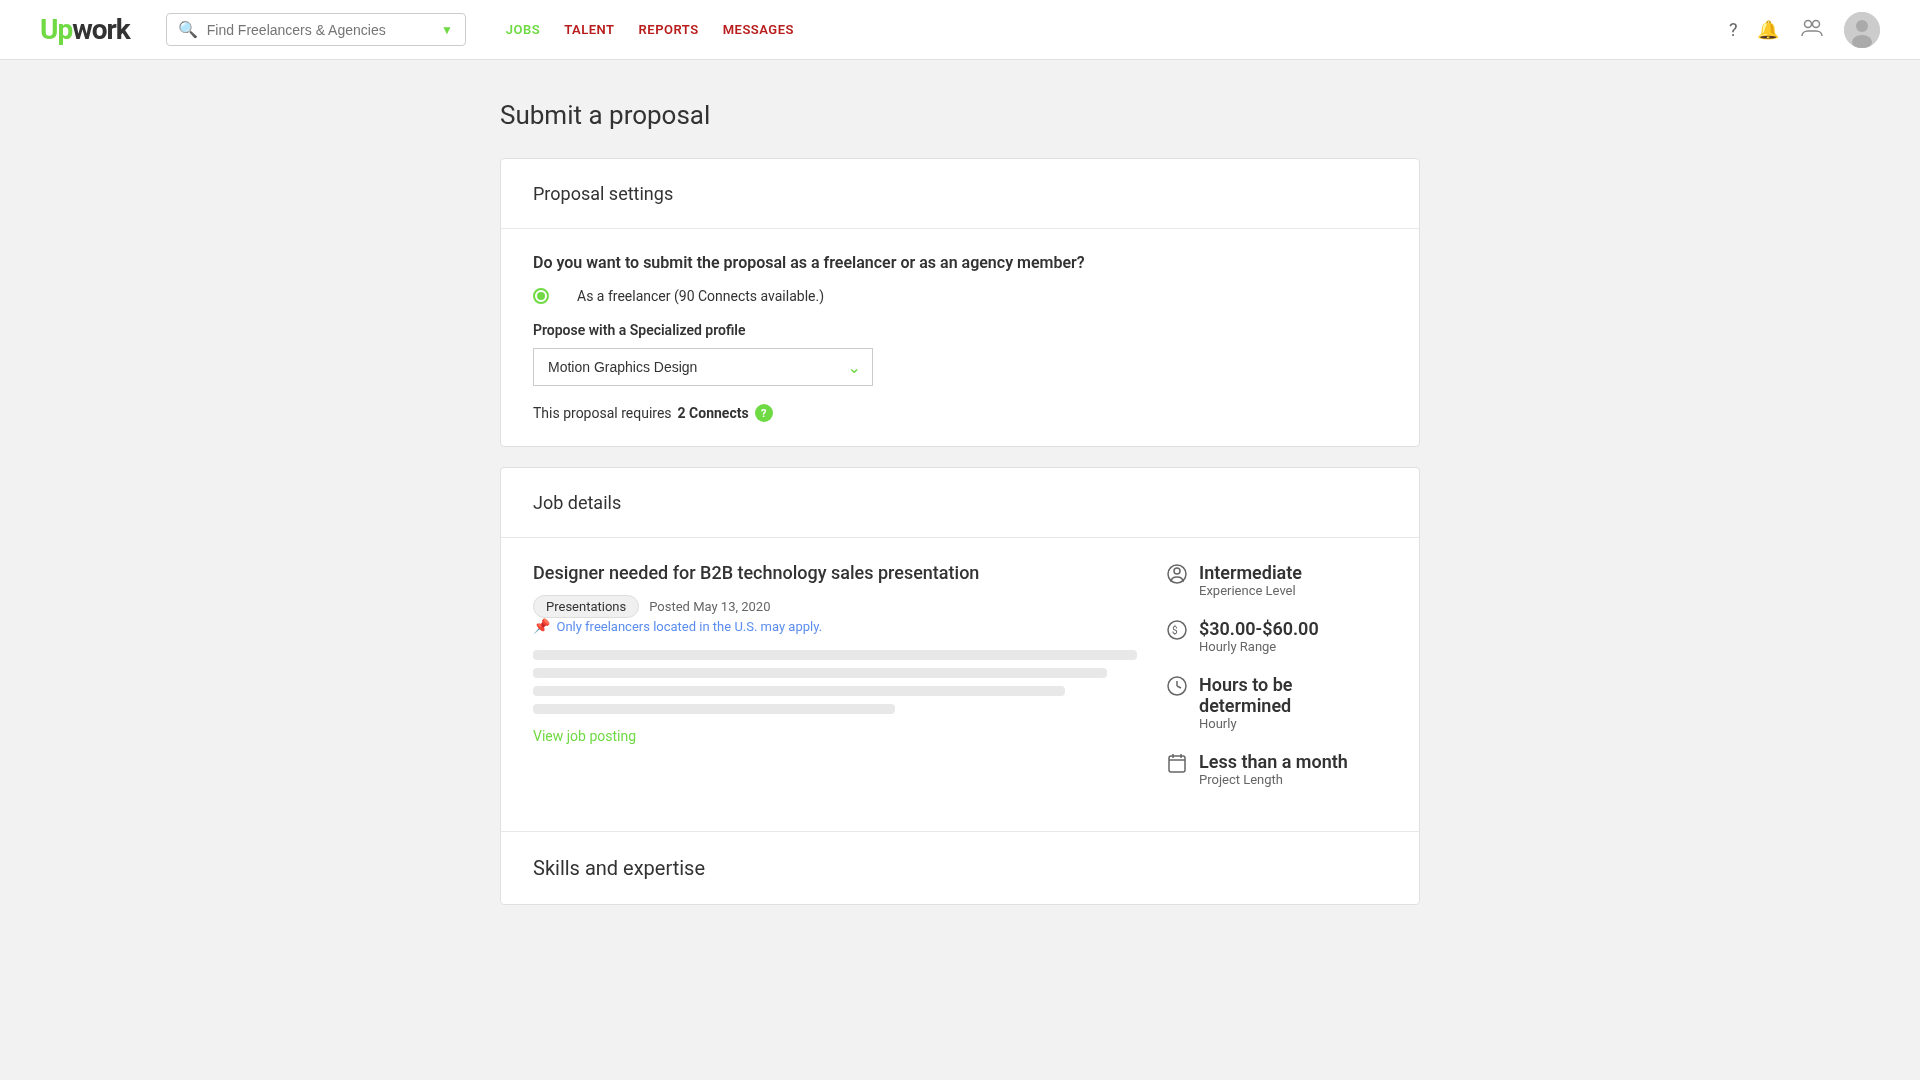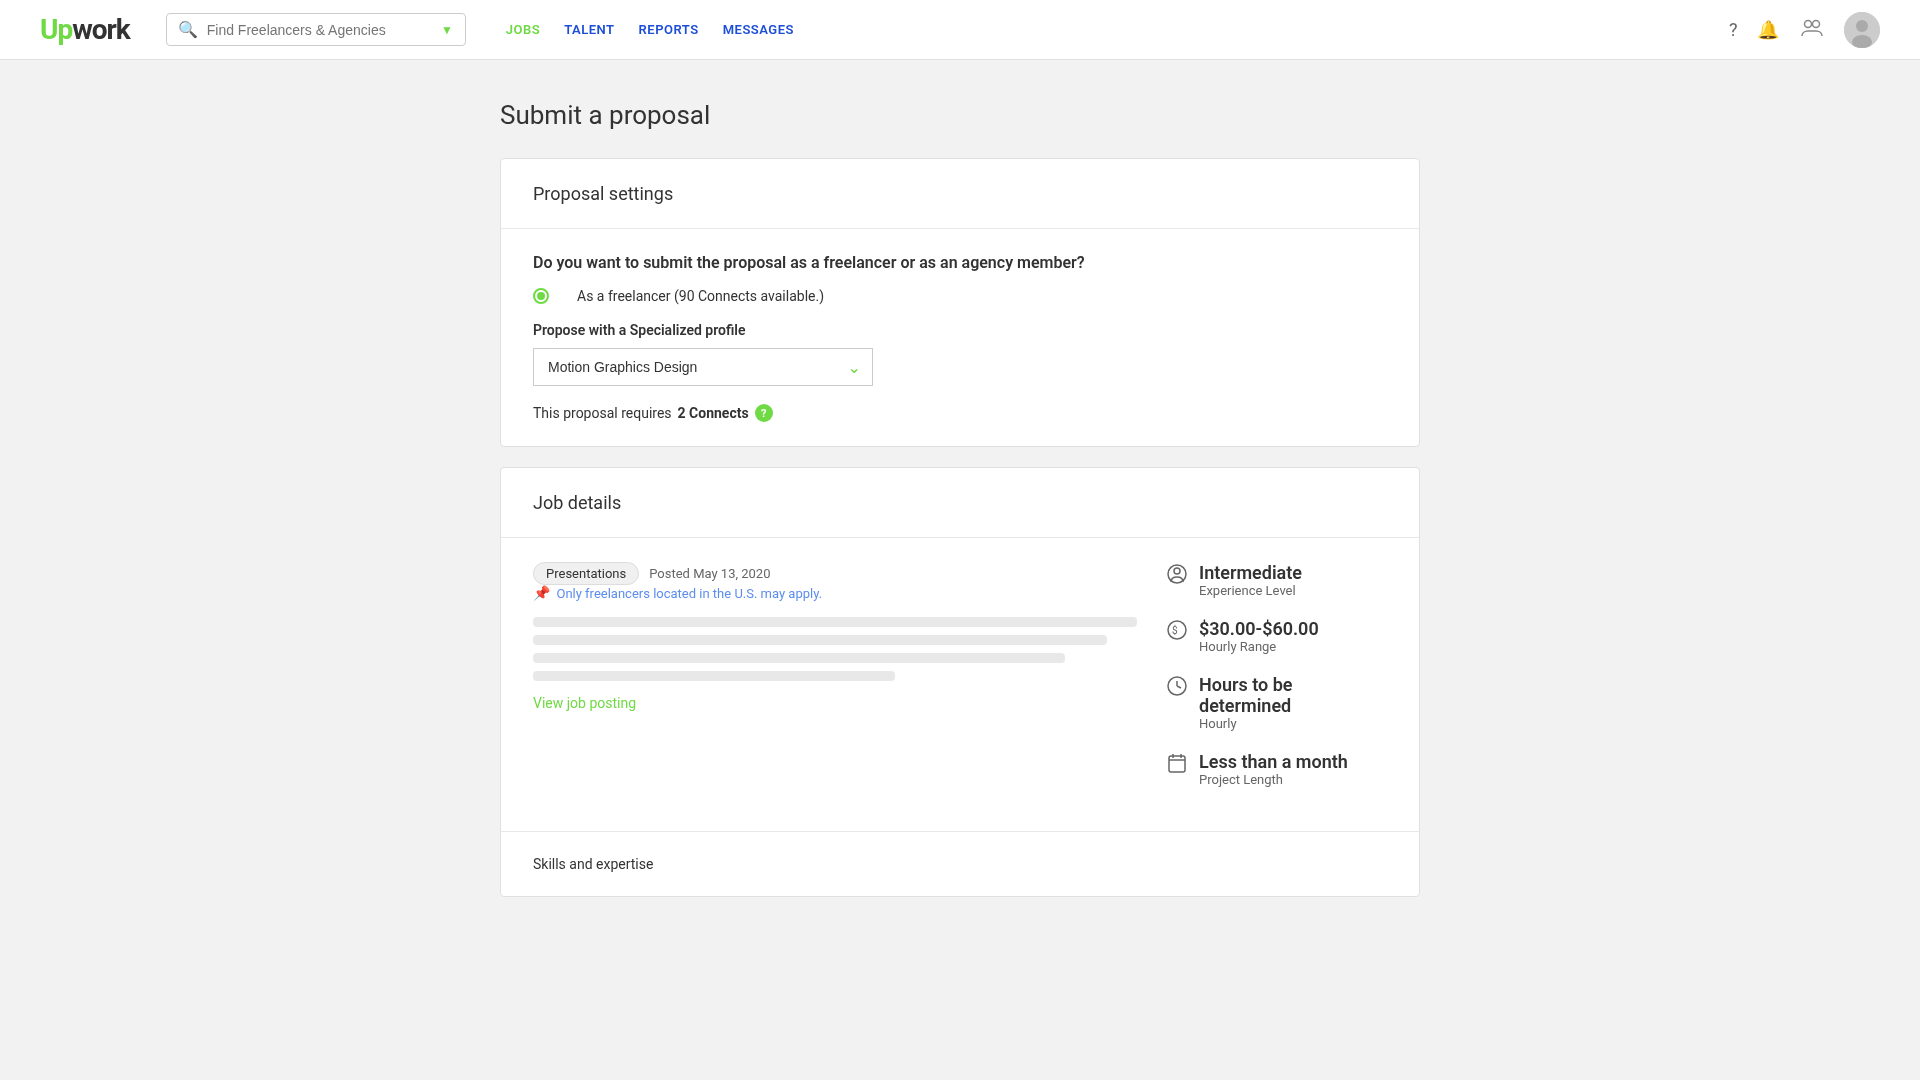--- a/index.html
+++ b/index.html
@@ -64,21 +64,21 @@
     }
     .nav-links {
       display: flex;
       align-items: center;
       gap: 24px;
       margin-left: 20px;
     }
     .nav-link {
       font-size: 13px;
       font-weight: 600;
-      color: #1d4ed8;
+      color: #b91c1c;
       text-decoration: none;
       letter-spacing: 0.5px;
       cursor: pointer;
     }
     .nav-link.active {
       color: #6fda44;
     }
     .nav-right {
       margin-left: auto;
       display: flex;
@@ -317,21 +317,21 @@
       font-weight: 600;
       color: #333;
     }
     .sidebar-item-sub {
       font-size: 13px;
       color: #666;
     }
 
     
     .skills-header {
-      font-size: 14px;
+      font-size: 20px;
       font-weight: 400;
       color: #333;
       padding: 24px 32px 0;
     }
 
     
     .job-card-inner-wrap {
       padding: 24px 32px;
       border-bottom: 1px solid #e8e8e8;
     }
@@ -414,20 +414,21 @@
 
   <div class="card">
     <div class="card-header">
       <h2 class="card-header-title">Job details</h2>
     </div>
 
     <div class="job-card-inner-wrap">
       <div class="job-card-inner">
 
         <div class="job-main">
+          <h3 class="job-title">Designer needed for B2B technology sales presentation</h3>
 
           <div class="job-tags-row">
             <span class="tag">Presentations</span>
             <span class="post-date">Posted May 13, 2020</span>
           </div>
 
           <div class="location-row">
             <span class="location-icon">📌</span>
             <span>Only freelancers located in the U.S. may apply.</span>
           </div>

